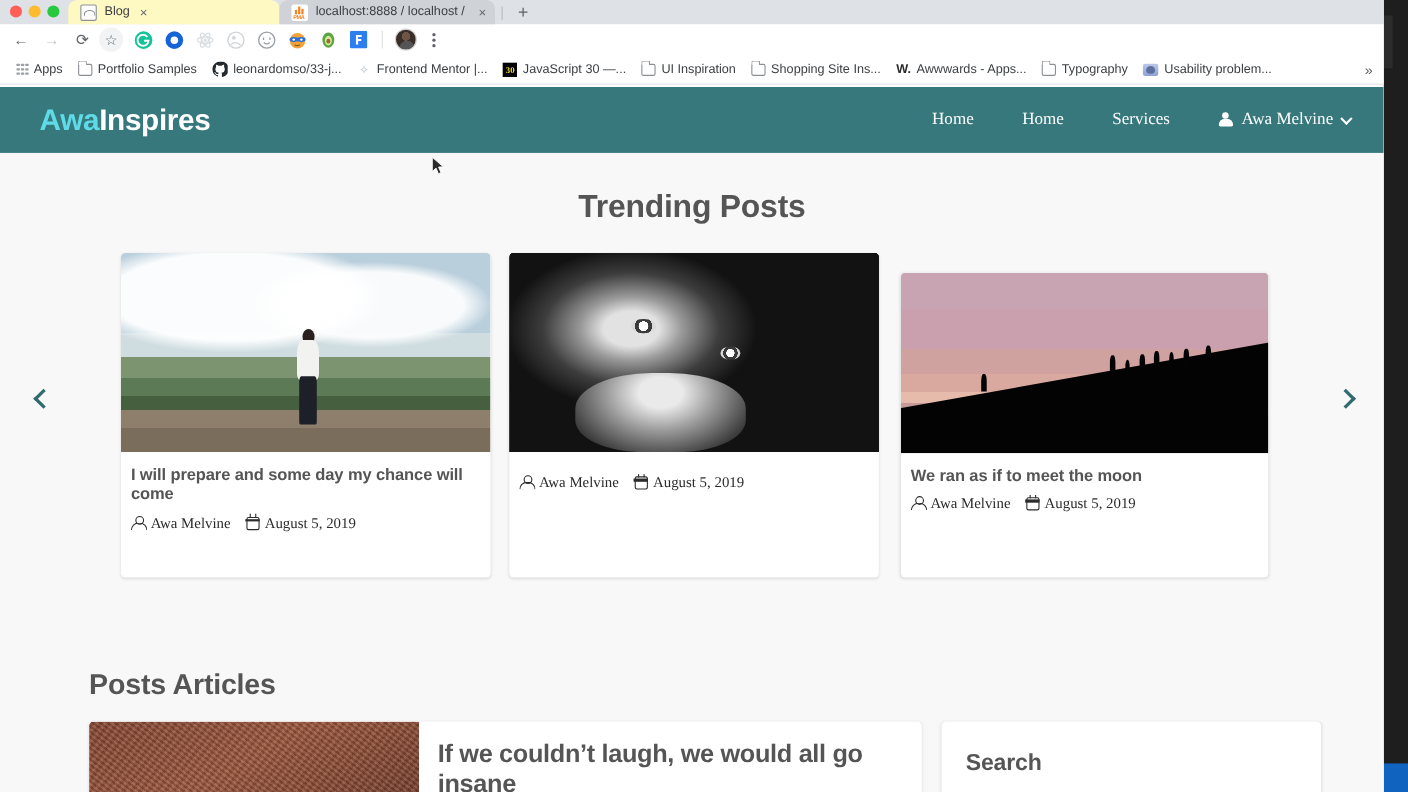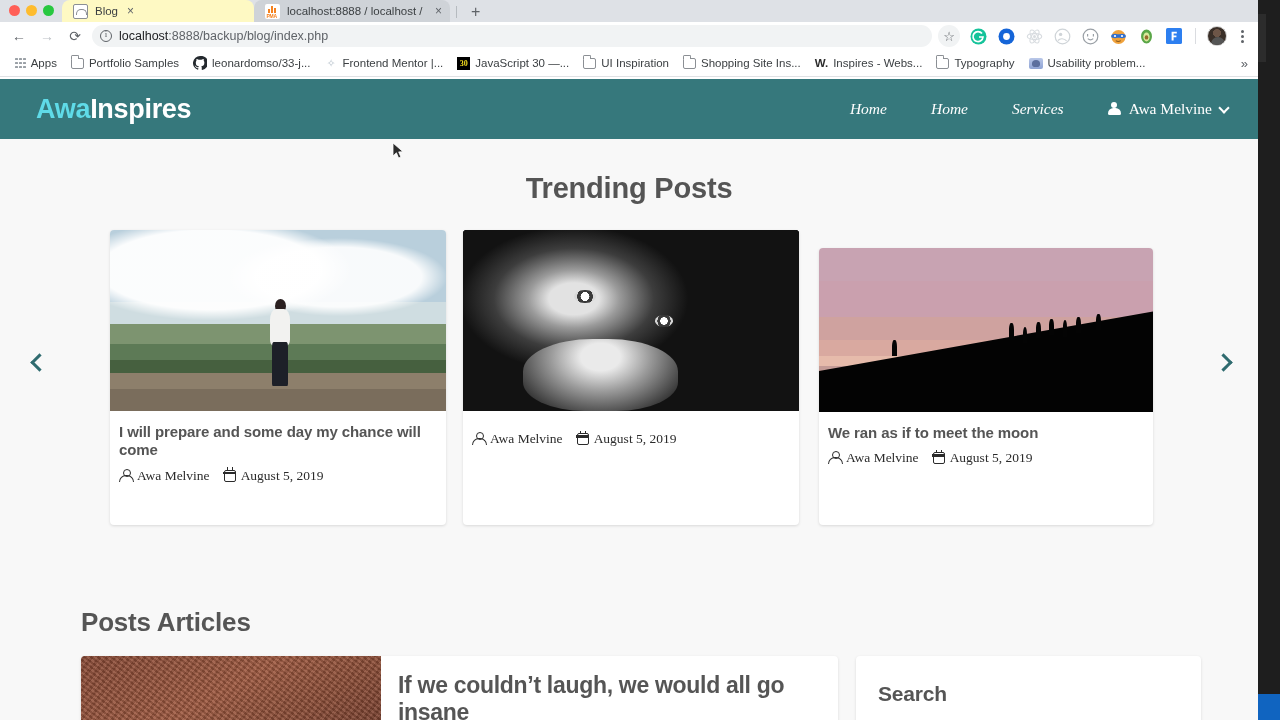--- a/index.html
+++ b/index.html
@@ -173,21 +173,21 @@
   
   .site-header {
     height: 60px; background: #36787c; display: flex; align-items: center;
     justify-content: space-between; padding: 0 30px 0 36px;
   }
   .logo { font-size: 27px; font-weight: bold; letter-spacing: -0.3px; }
   .logo .a { color: #5fdbe8; }
   .logo .b { color: #ffffff; }
   .nav { display: flex; align-items: center; gap: 44px;
          font-family: "Liberation Serif", serif; font-size: 15.5px; color: #fff; }
-  .nav .item { white-space: nowrap; font-style: italic; }
+  .nav .item { white-space: nowrap; }
   .nav .user { display: flex; align-items: center; gap: 8px; }
   .person-glyph { width: 13px; height: 14px; position: relative; flex:0 0 13px; }
   .person-glyph::before {
     content:""; position:absolute; left:3.5px; top:0; width:6px; height:6px;
     border-radius:50%; background: currentColor;
   }
   .person-glyph::after {
     content:""; position:absolute; left:0px; bottom:1px; width:13px; height:7px;
     border-radius:7px 7px 2px 2px; background: currentColor;
   }
@@ -385,24 +385,20 @@
 
       <span class="tab-sep"></span>
       <span class="newtab">+</span>
     </div>
 
     <div class="navbar">
       <span class="navbtn">←</span>
       <span class="navbtn dim">→</span>
       <span class="navbtn">⟳</span>
 
-      <div class="omnibox">
-        <span class="info-ring"></span>
-        <span><span class="url-host">localhost</span><span class="url-path">:8888/backup/blog/index.php</span></span>
-      </div>
 
       <span class="star">☆</span>
 
       <span class="ext">
         <svg width="17" height="17" viewBox="0 0 17 17">
             <circle cx="8.5" cy="8.5" r="8" fill="#15c39a"></circle>
             <path d="M12 5.6A5 5 0 1 0 13 9h-4" fill="none" stroke="#fff" stroke-width="1.7"></path>
           </svg>
       </span>
       <span class="ext">
@@ -507,21 +503,21 @@
       <div class="bm">
         <span class="folder"></span>
         <span>UI Inspiration</span>
       </div>
       <div class="bm">
         <span class="folder"></span>
         <span>Shopping Site Ins...</span>
       </div>
       <div class="bm">
         <span class="w-icon">W.</span>
-        <span>Inspires - Webs...</span>
+        <span>Awwwards - Apps...</span>
       </div>
       <div class="bm">
         <span class="folder"></span>
         <span>Typography</span>
       </div>
       <div class="bm">
         <span class="usab-icon"></span>
         <span>Usability problem...</span>
       </div>
       <span class="bm-overflow">»</span>

